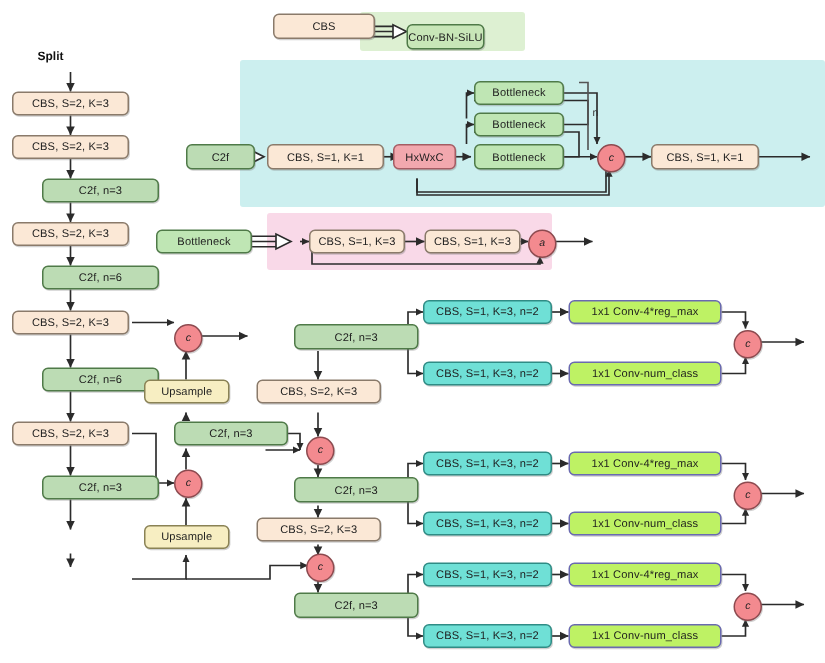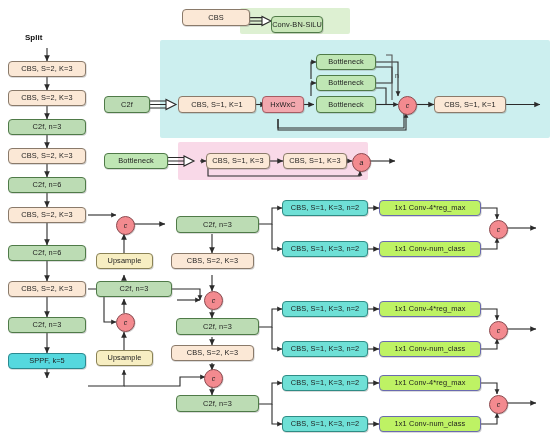--- a/index.html
+++ b/index.html
@@ -12,21 +12,21 @@
   .panel{position:absolute;border-radius:2px;}
   .node{
     position:absolute;box-sizing:border-box;
     display:flex;align-items:center;justify-content:center;
     border:1px solid #5a5a5a;border-radius:4px;
     font-size:7.4px;color:#1d1d1d;letter-spacing:.1px;
     white-space:nowrap;line-height:1;
     box-shadow:0.6px 0.8px 0 rgba(120,120,120,.35);
   }
   .cbs{background:#fbe8d6;border-color:#8a7a6a;}
-  .c2f{background:#bcdcb4;border-color:#4f7a48;}
+  .c2f{background:#bcdcb4;border-color:#4f7a48;margin-left:20px;}
   .bneck{background:#bfe6b4;border-color:#4f7a48;}
   .split{background:#f2a8ae;border-color:#a55c63;}
   .sppf{background:#55d8de;border-color:#2b8a90;}
   .head{background:#6fe0d6;border-color:#2f8c85;}
   .conv{background:#bef264;border-color:#6a6ab0;}
   .convbn{background:#c8e6b8;border-color:#4f7a48;}
   .circ{
     position:absolute;width:17px;height:17px;border-radius:50%;
     background:#f38a8f;border:1px solid #8d4a4f;
     display:flex;align-items:center;justify-content:center;
@@ -173,21 +173,20 @@
 
   <div class="node cbs" style="left:8px;top:61px;width:78px;height:16px;">CBS, S=2, K=3</div>
   <div class="node cbs" style="left:8px;top:90px;width:78px;height:16px;">CBS, S=2, K=3</div>
   <div class="node c2f" style="left:8px;top:119px;width:78px;height:16px;">C2f, n=3</div>
   <div class="node cbs" style="left:8px;top:148px;width:78px;height:16px;">CBS, S=2, K=3</div>
   <div class="node c2f" style="left:8px;top:177px;width:78px;height:16px;">C2f, n=6</div>
   <div class="node cbs" style="left:8px;top:207px;width:78px;height:16px;">CBS, S=2, K=3</div>
   <div class="node c2f" style="left:8px;top:245px;width:78px;height:16px;">C2f, n=6</div>
   <div class="node cbs" style="left:8px;top:281px;width:78px;height:16px;">CBS, S=2, K=3</div>
   <div class="node c2f" style="left:8px;top:317px;width:78px;height:16px;">C2f, n=3</div>
-  <div class="node sppf" style="left:8px;top:353px;width:78px;height:16px;">SPPF, k=5</div>
 
   <div class="node c2f" style="left:104px;top:96px;width:46px;height:17px;">C2f</div>
   <div class="node cbs" style="left:178px;top:96px;width:78px;height:17px;">CBS, S=1, K=1</div>
   <div class="node split" style="left:262px;top:96px;width:42px;height:17px;">HxWxC</div>
   <div class="node bneck" style="left:316px;top:54px;width:60px;height:16px;">Bottleneck</div>
   <div class="node bneck" style="left:316px;top:75px;width:60px;height:16px;">Bottleneck</div>
   <div class="node bneck" style="left:316px;top:96px;width:60px;height:17px;">Bottleneck</div>
   <div class="nlab" style="left:395px;top:72px;">n</div>
   <div class="circ" style="left:398px;top:96px;">c</div>
   <div class="node cbs" style="left:434px;top:96px;width:72px;height:17px;">CBS, S=1, K=1</div>

